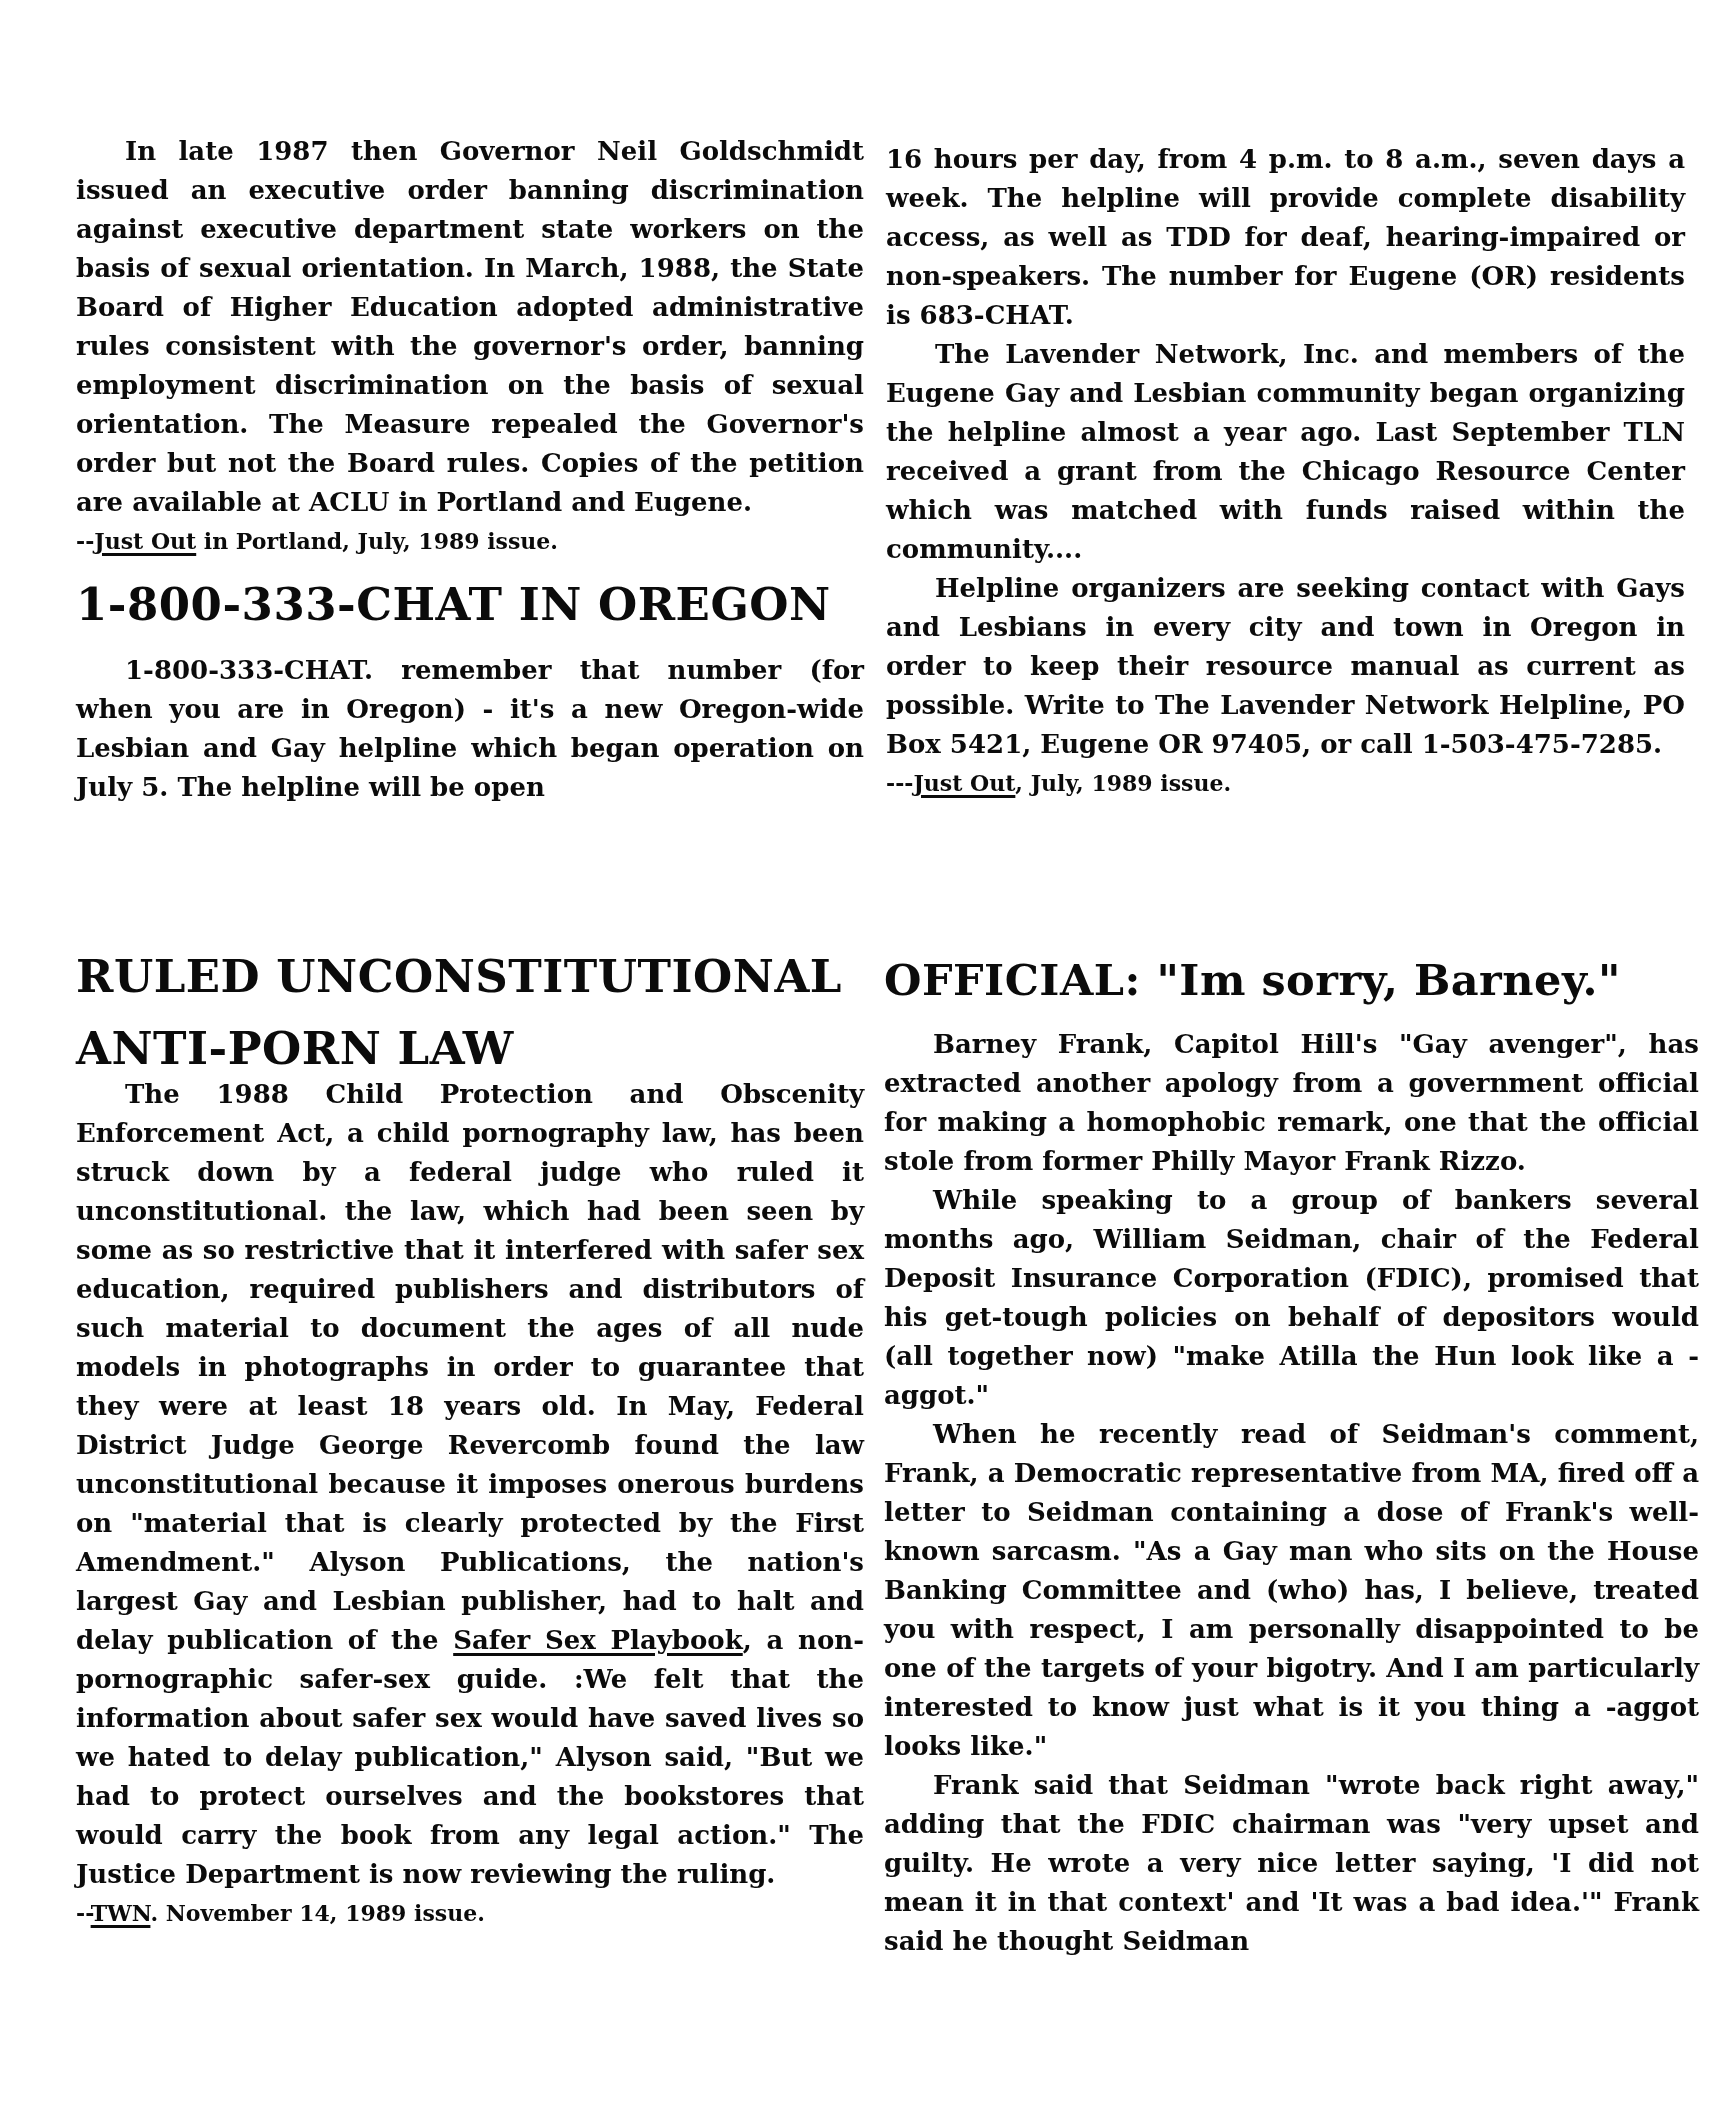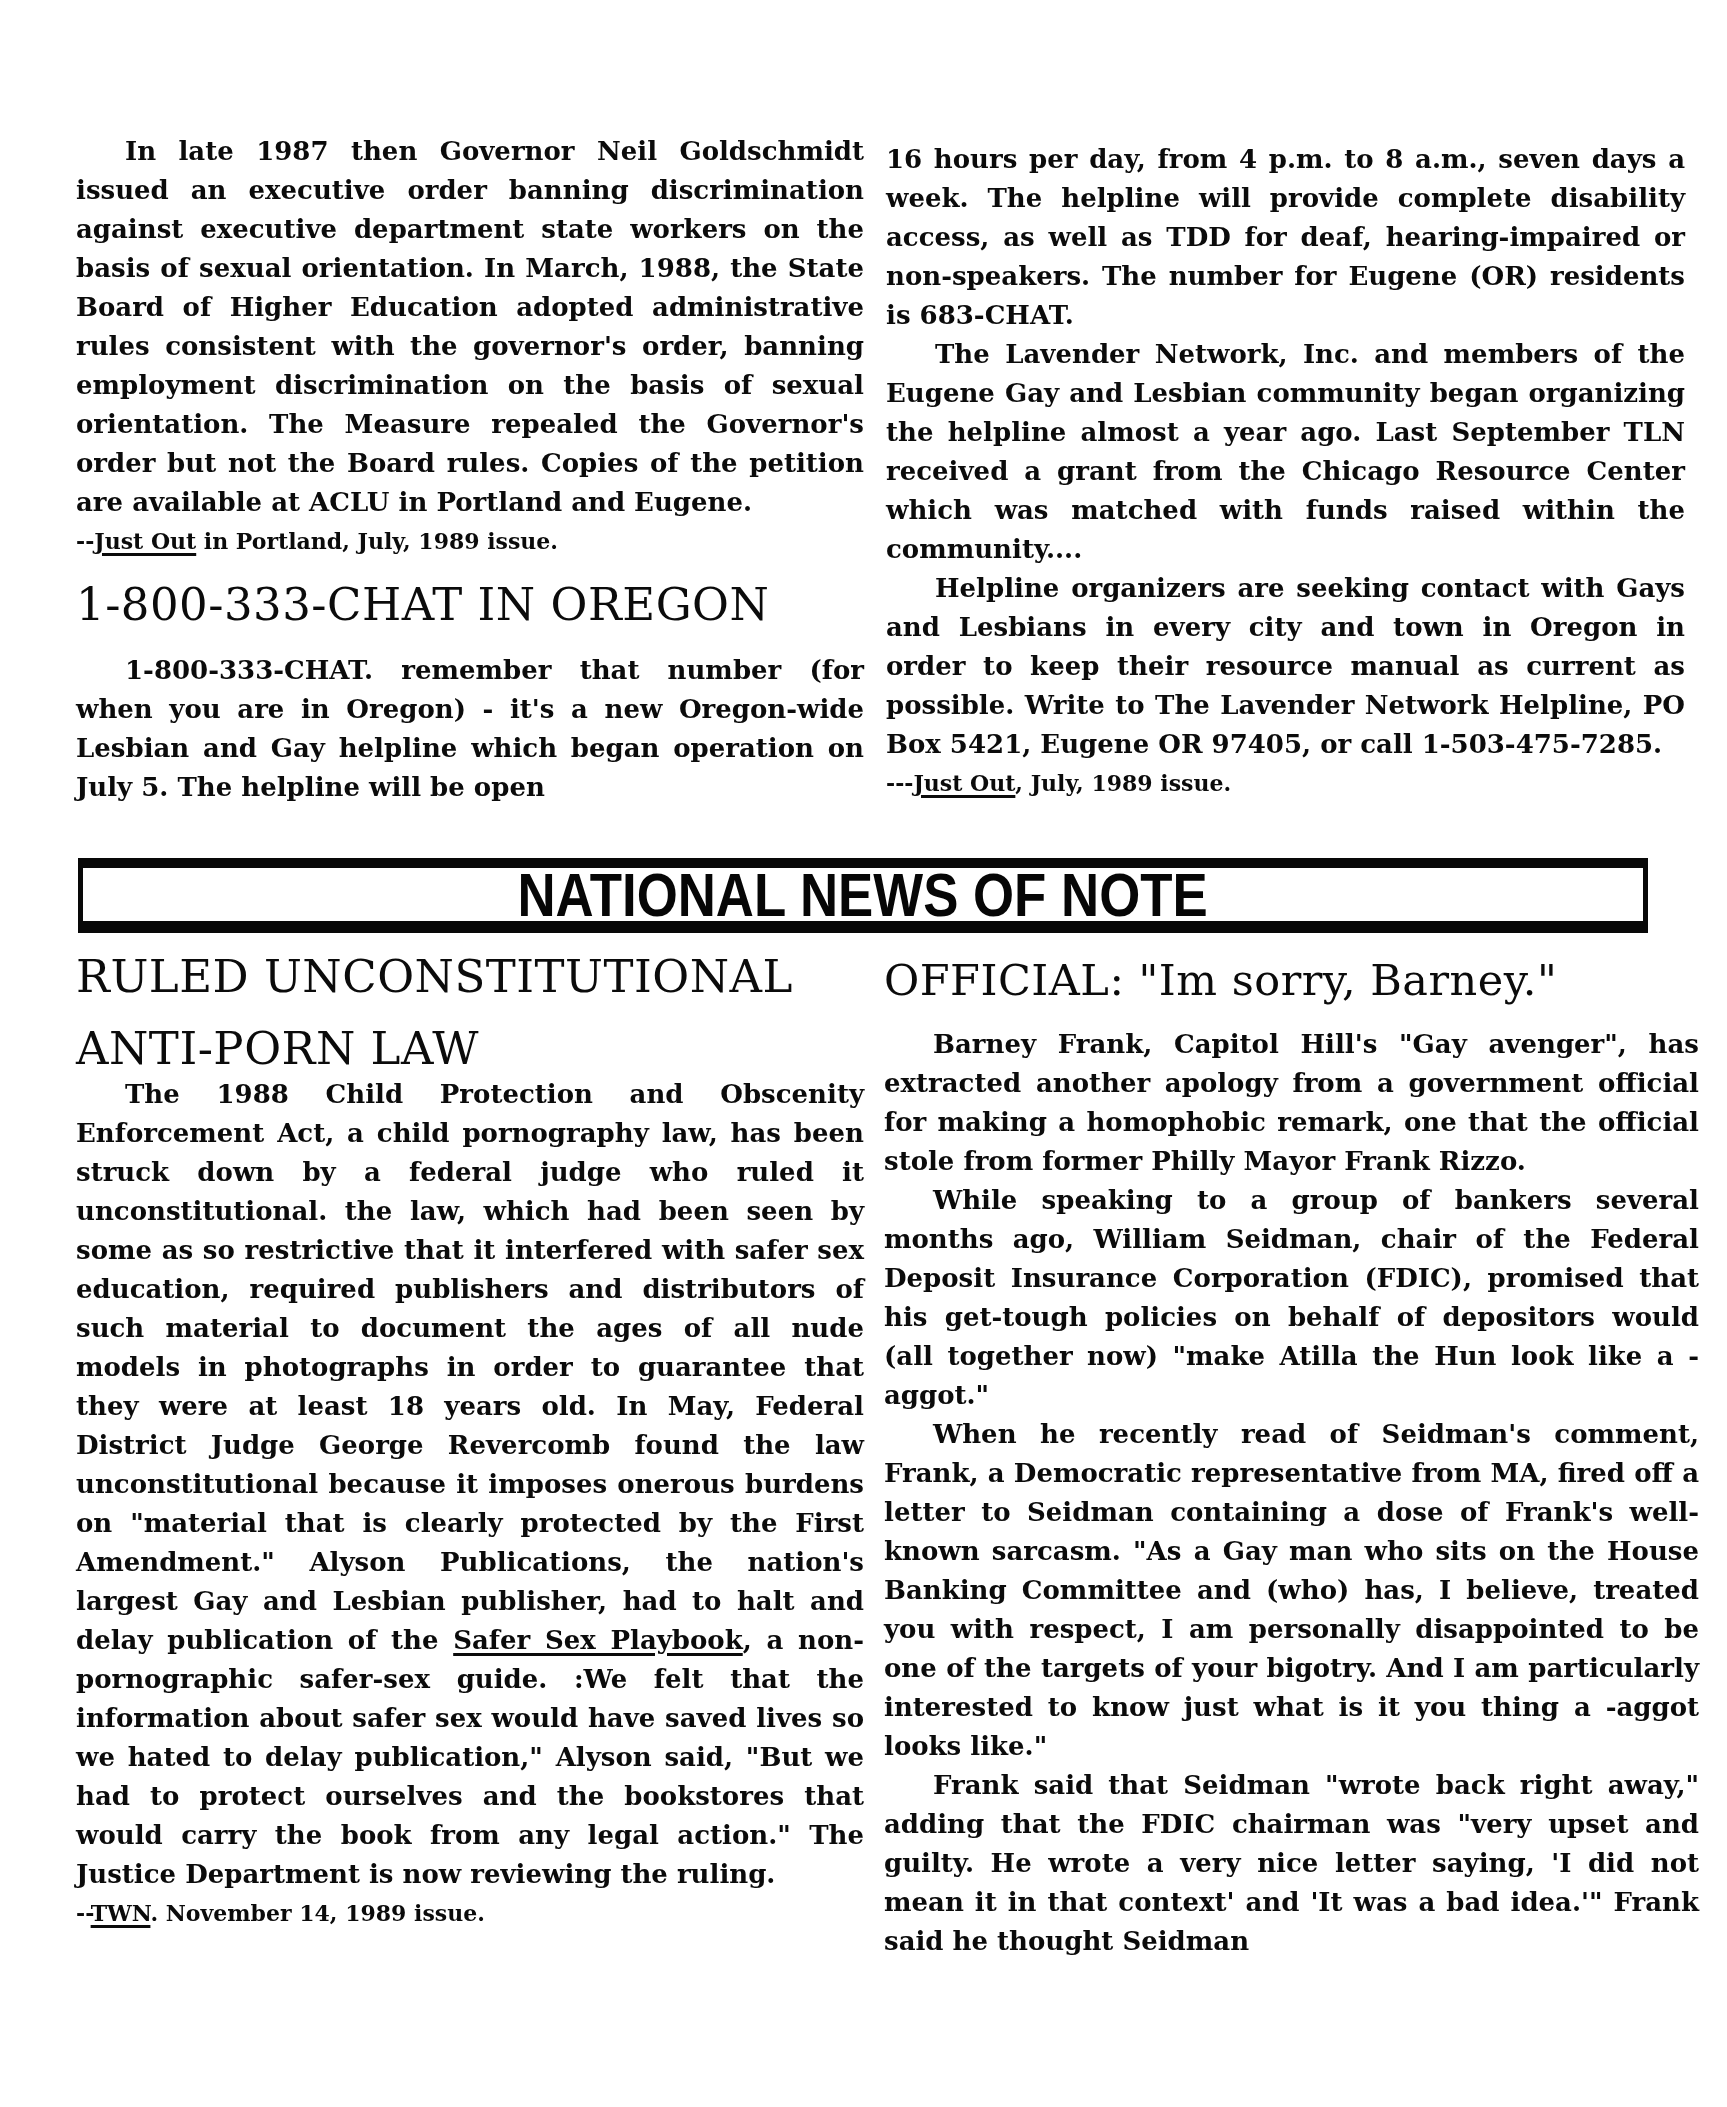--- a/index.html
+++ b/index.html
@@ -47,21 +47,21 @@
   .us {
     text-decoration: underline;
     text-decoration-thickness: 2.5px;
     text-underline-offset: 3.9px;
   }
 
   .article-heading {
     margin: 0;
     font-size: 45px;
     line-height: 53px;
-    font-weight: 400;
+    font-weight: 700;
     letter-spacing: 0.5px;
     white-space: nowrap;
   }
   .heading-tl { margin-top: 16.7px; margin-bottom: 20.7px; }
   .heading-br { margin-bottom: 17.7px; font-size: 43px; }
 
   .banner {
     position: absolute;
     left: 78px;
     top: 858px;
@@ -99,23 +99,20 @@
     <p class="body">1-800-333-CHAT. remember that number (for when you are in Oregon) - it's a new Oregon-wide Lesbian and Gay helpline which began operation on July 5. The helpline will be open</p>
   </div>
 
   <div class="col col-tr">
     <p class="body no-indent">16 hours per day, from 4 p.m. to 8 a.m., seven days a week. The helpline will provide complete disability access, as well as TDD for deaf, hearing-impaired or non-speakers. The number for Eugene (OR) residents is 683-CHAT.</p>
     <p class="body">The Lavender Network, Inc. and members of the Eugene Gay and Lesbian community began organizing the helpline almost a year ago. Last September TLN received a grant from the Chicago Resource Center which was matched with funds raised within the community....</p>
     <p class="body">Helpline organizers are seeking contact with Gays and Lesbians in every city and town in Oregon in order to keep their resource manual as current as possible. Write to The Lavender Network Helpline, PO Box 5421, Eugene OR 97405, or call 1-503-475-7285.</p>
     <p class="attribution"><span>---</span><span class="us">Just Out</span><span>, July, 1989 issue.</span></p>
   </div>
 
-  <div class="banner">
-    <span class="banner-title">NATIONAL NEWS OF NOTE</span>
-  </div>
 
   <div class="col col-bl">
     <h2 class="article-heading" style="margin-bottom:18.7px;">RULED UNCONSTITUTIONAL</h2>
     <h2 class="article-heading">ANTI-PORN LAW</h2>
     <p class="body"><span>The 1988 Child Protection and Obscenity Enforcement Act, a child pornography law, has been struck down by a federal judge who ruled it unconstitutional. the law, which had been seen by some as so restrictive that it interfered with safer sex education, required publishers and distributors of such material to document the ages of all nude models in photographs in order to guarantee that they were at least 18 years old. In May, Federal District Judge George Revercomb found the law unconstitutional because it imposes onerous burdens on "material that is clearly protected by the First Amendment." Alyson Publications, the nation's largest Gay and Lesbian publisher, had to halt and delay publication of the </span><span class="us">Safer Sex Playbook</span><span>, a non-pornographic safer-sex guide. :We felt that the information about safer sex would have saved lives so we hated to delay publication," Alyson said, "But we had to protect ourselves and the bookstores that would carry the book from any legal action." The Justice Department is now reviewing the ruling.</span></p>
     <p class="attribution"><span>--</span><span class="us">TWN</span><span>. November 14, 1989 issue.</span></p>
   </div>
 
   <div class="col col-br">
     <h2 class="article-heading heading-br">OFFICIAL: "Im sorry, Barney."</h2>

